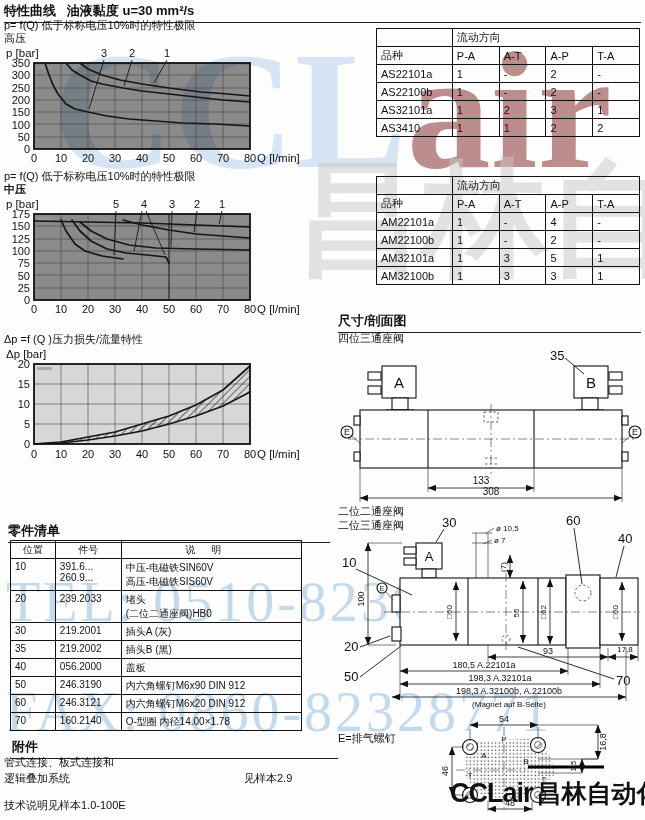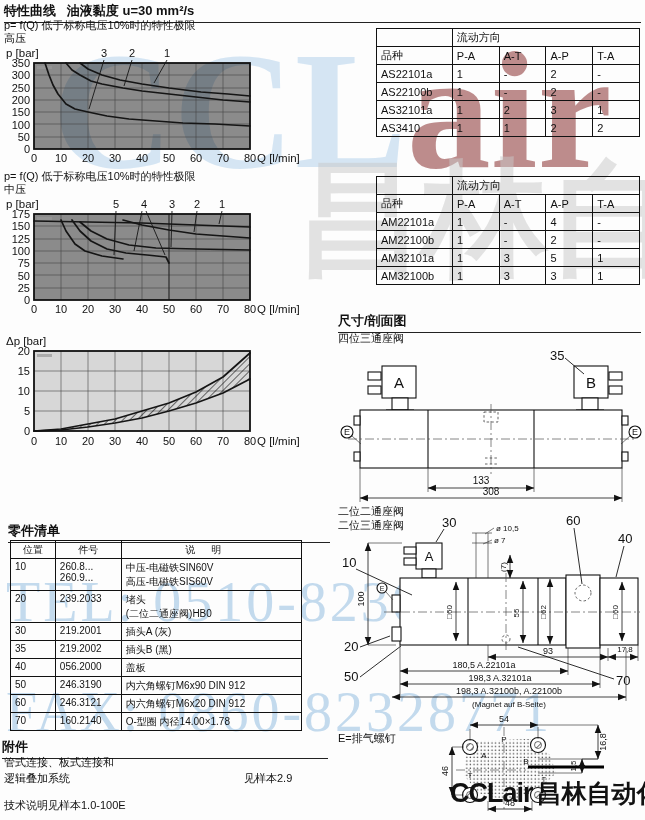--- a/index.html
+++ b/index.html
@@ -128,21 +128,21 @@
       <text x="192" y="117">60</text>
       <text x="219" y="117">70</text>
       <text x="246" y="117">80</text>
     </g>
     <text class="alab" x="253" y="117">Q [l/min]</text>
   </svg>
 </div>
 
 <div class="layer" style="left:4px;top:170px;width:330px">
   <div class="sub">p= f(Q) 低于标称电压10%时的特性极限</div>
-  <div class="sub" style="font-weight:normal">中压</div>
+  <div class="sub" style="font-weight:bold">中压</div>
   <svg width="300" height="126" viewBox="0 0 300 126">
     <text class="alab" x="2" y="12">p [bar]</text>
     <rect class="tint" x="30" y="18" width="216" height="86" opacity=".45"></rect>
     <rect class="microcode" x="33" y="21" width="15" height="3"></rect>
     <g class="grid">
       <line x1="57" y1="18" x2="57" y2="104"></line>
         <line x1="84" y1="18" x2="84" y2="104"></line>
       <line x1="111" y1="18" x2="111" y2="104"></line>
         <line x1="138" y1="18" x2="138" y2="104"></line>
       <line x1="192" y1="18" x2="192" y2="104"></line>
@@ -191,20 +191,21 @@
       <text x="165" y="117">50</text>
       <text x="192" y="117">60</text>
       <text x="219" y="117">70</text>
       <text x="246" y="117">80</text>
     </g>
     <text class="alab" x="253" y="117">Q [l/min]</text>
   </svg>
 </div>
 
 <div class="layer" style="left:4px;top:333px;width:330px">
+  <div class="sub">Δp =f (Q )压力损失/流量特性</div>
   <svg width="300" height="120" viewBox="0 0 300 120">
     <text class="alab" x="2" y="12">Δp [bar]</text>
     <rect class="tint" x="30" y="18" width="216" height="80" opacity=".15"></rect>
     <rect class="microcode" x="33" y="21" width="15" height="3"></rect>
     <g class="grid">
       <line x1="57" y1="18" x2="57" y2="98"></line>
         <line x1="84" y1="18" x2="84" y2="98"></line>
       <line x1="111" y1="18" x2="111" y2="98"></line>
         <line x1="138" y1="18" x2="138" y2="98"></line>
       <line x1="165" y1="18" x2="165" y2="98"></line>
@@ -540,21 +541,21 @@
     </colgroup>
   <tbody>
       <tr>
         <th>位置</th>
       <th>件号</th>
       <th class="spread">说明</th>
       </tr>
   <tr>
     <td>10</td>
     <td>
-          <div>260.8...</div>
+          <div>391.6...</div>
           <div>260.9...</div>
         </td>
     <td>
           <div>中压-电磁铁SIN60V</div>
           <div>高压-电磁铁SIS60V</div>
         </td>
       </tr>
   <tr>
     <td>20</td>
     <td>239.2033</td>
@@ -589,21 +590,21 @@
         <td>内六角螺钉M6x20 DIN 912</td>
       </tr>
   <tr>
         <td>70</td>
         <td>160.2140</td>
         <td>O-型圈  内径14.00×1.78</td>
       </tr>
 </tbody>
   </table>
 
-<div class="layer hdr" style="left:2px;top:738px;width:326px">附件</div>
+<div class="layer hdr" style="left:12px;top:738px;width:326px">附件</div>
 <div class="layer sub" style="left:4px;top:756px">管式连接、板式连接和</div>
 <div class="layer sub" style="left:4px;top:772px">逻辑叠加系统</div>
 <div class="layer sub" style="left:244px;top:772px">见样本2.9</div>
 <div class="layer sub" style="left:4px;top:799px">技术说明见样本1.0-100E</div>
 
 <div class="abs" id="logo">
   <span>CCLair</span><span class="cn">昌林自动化</span>
 </div>
 
 </body></html>

